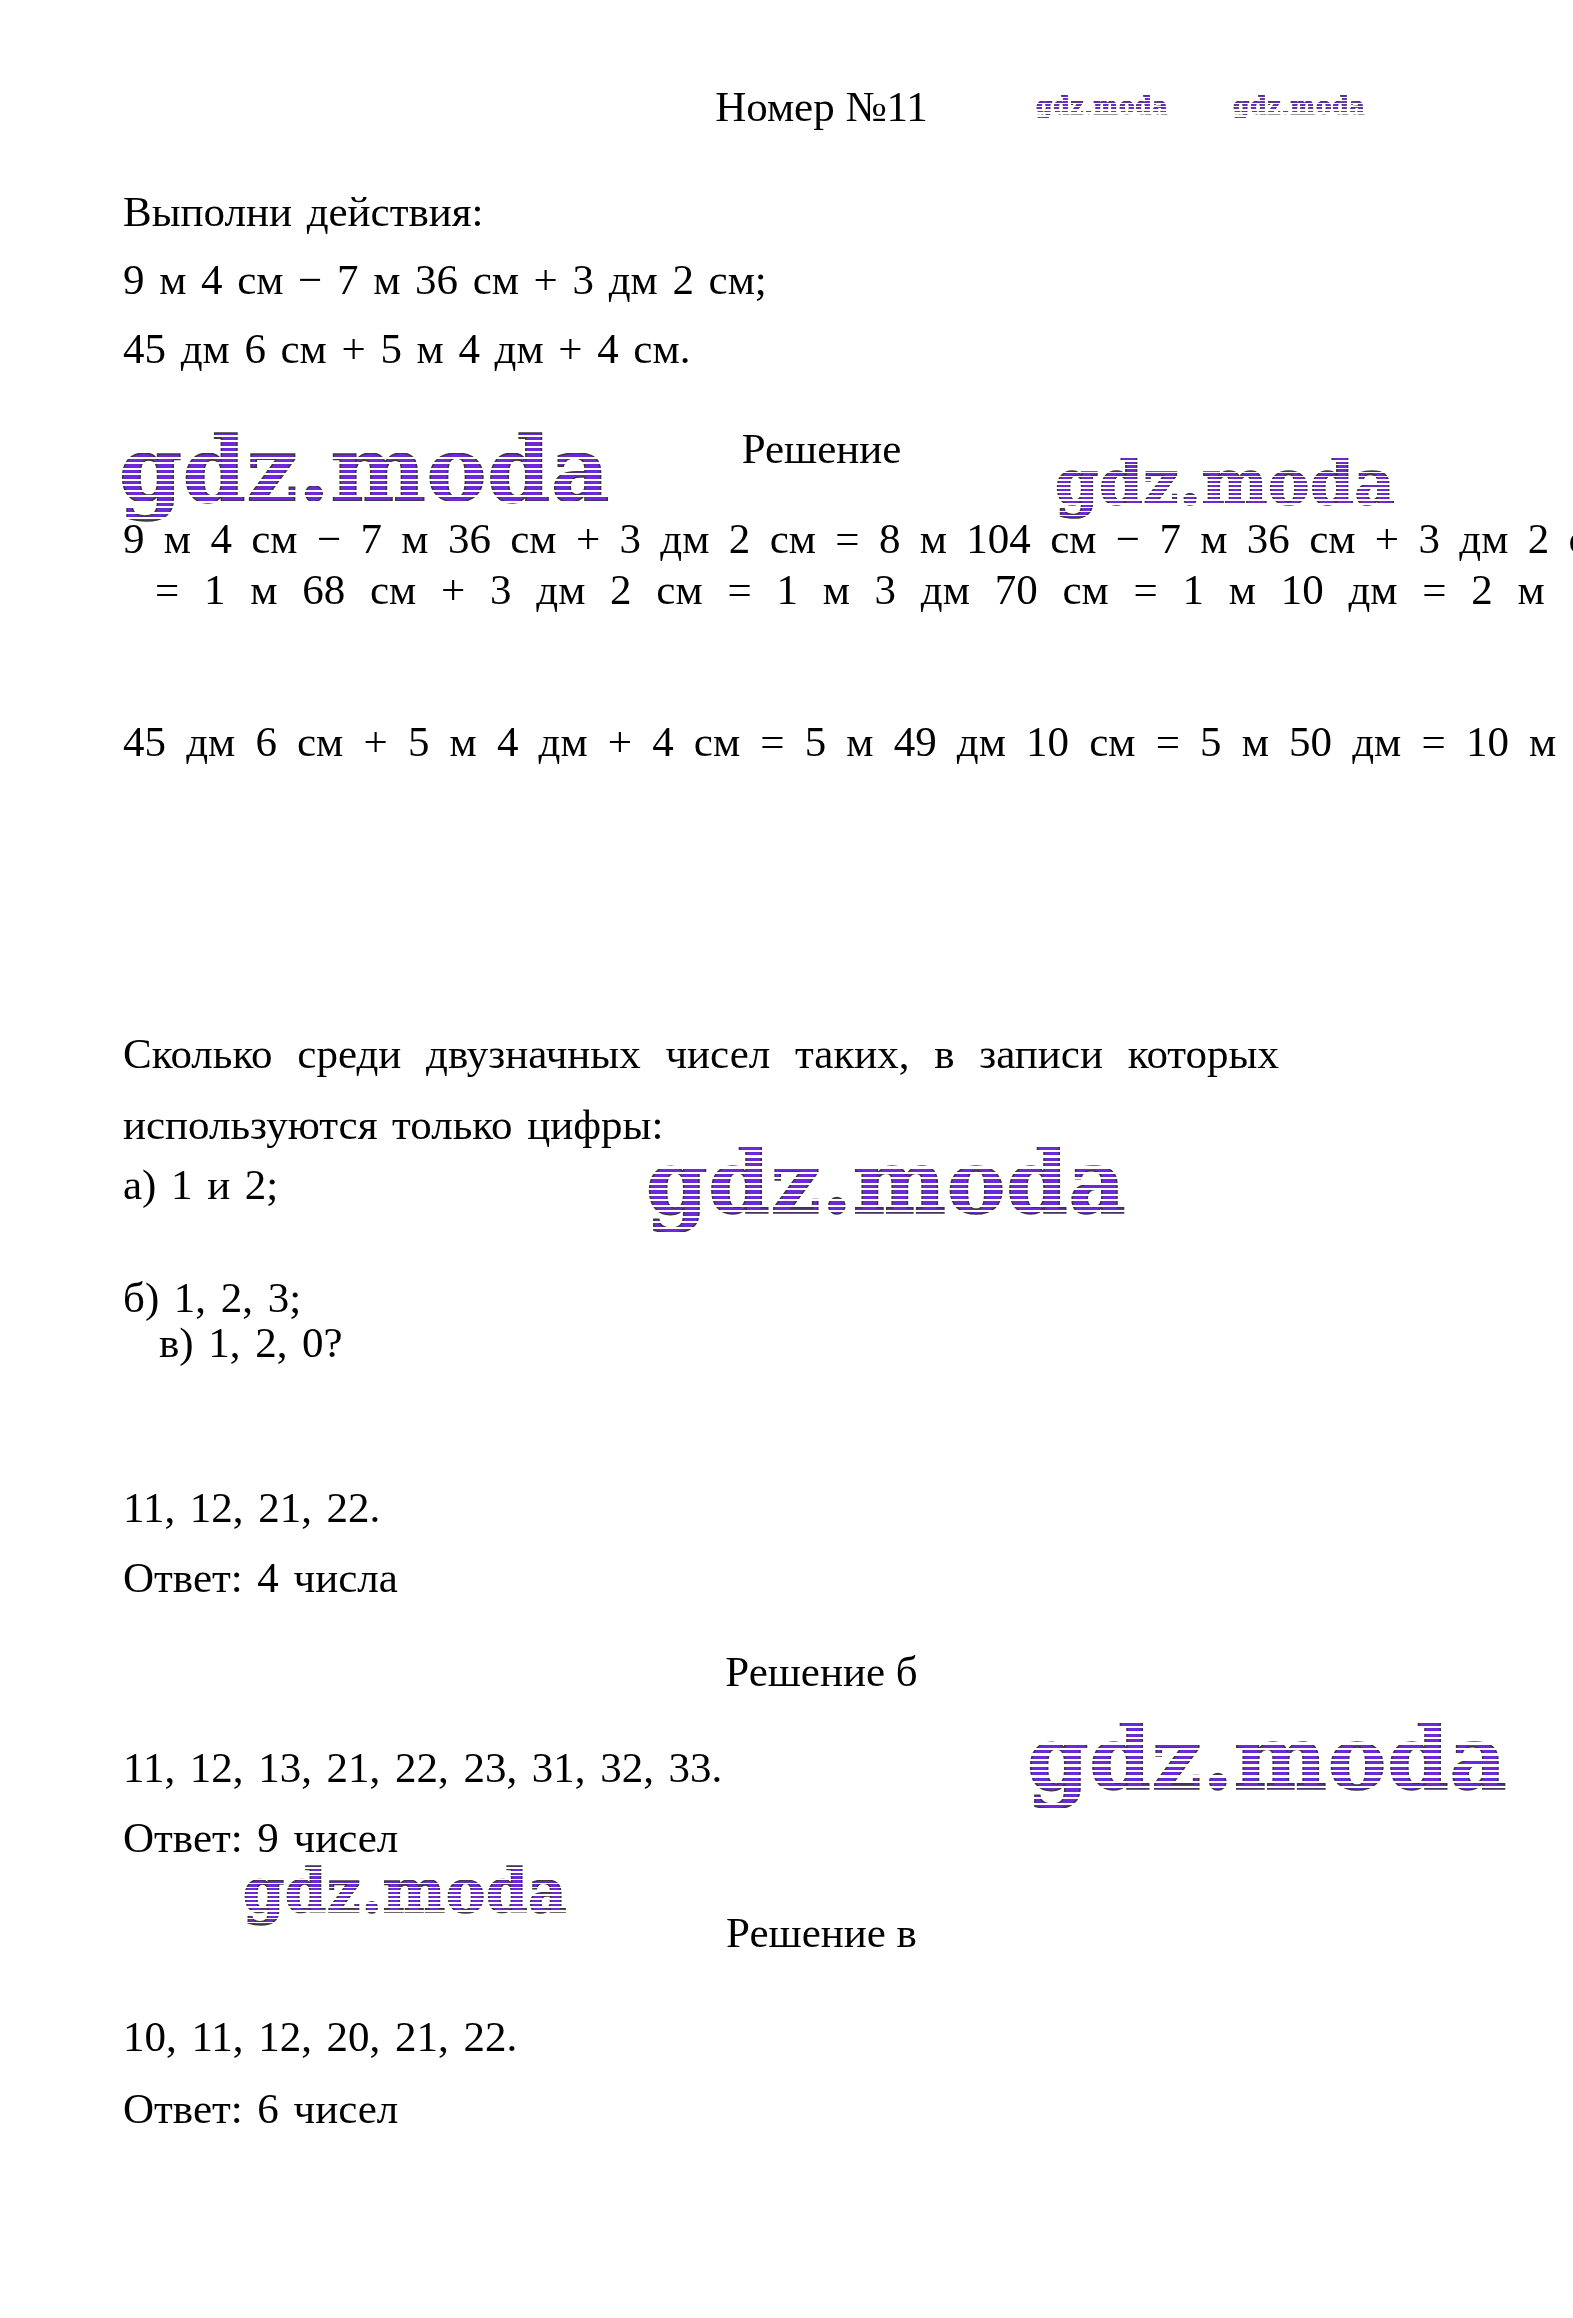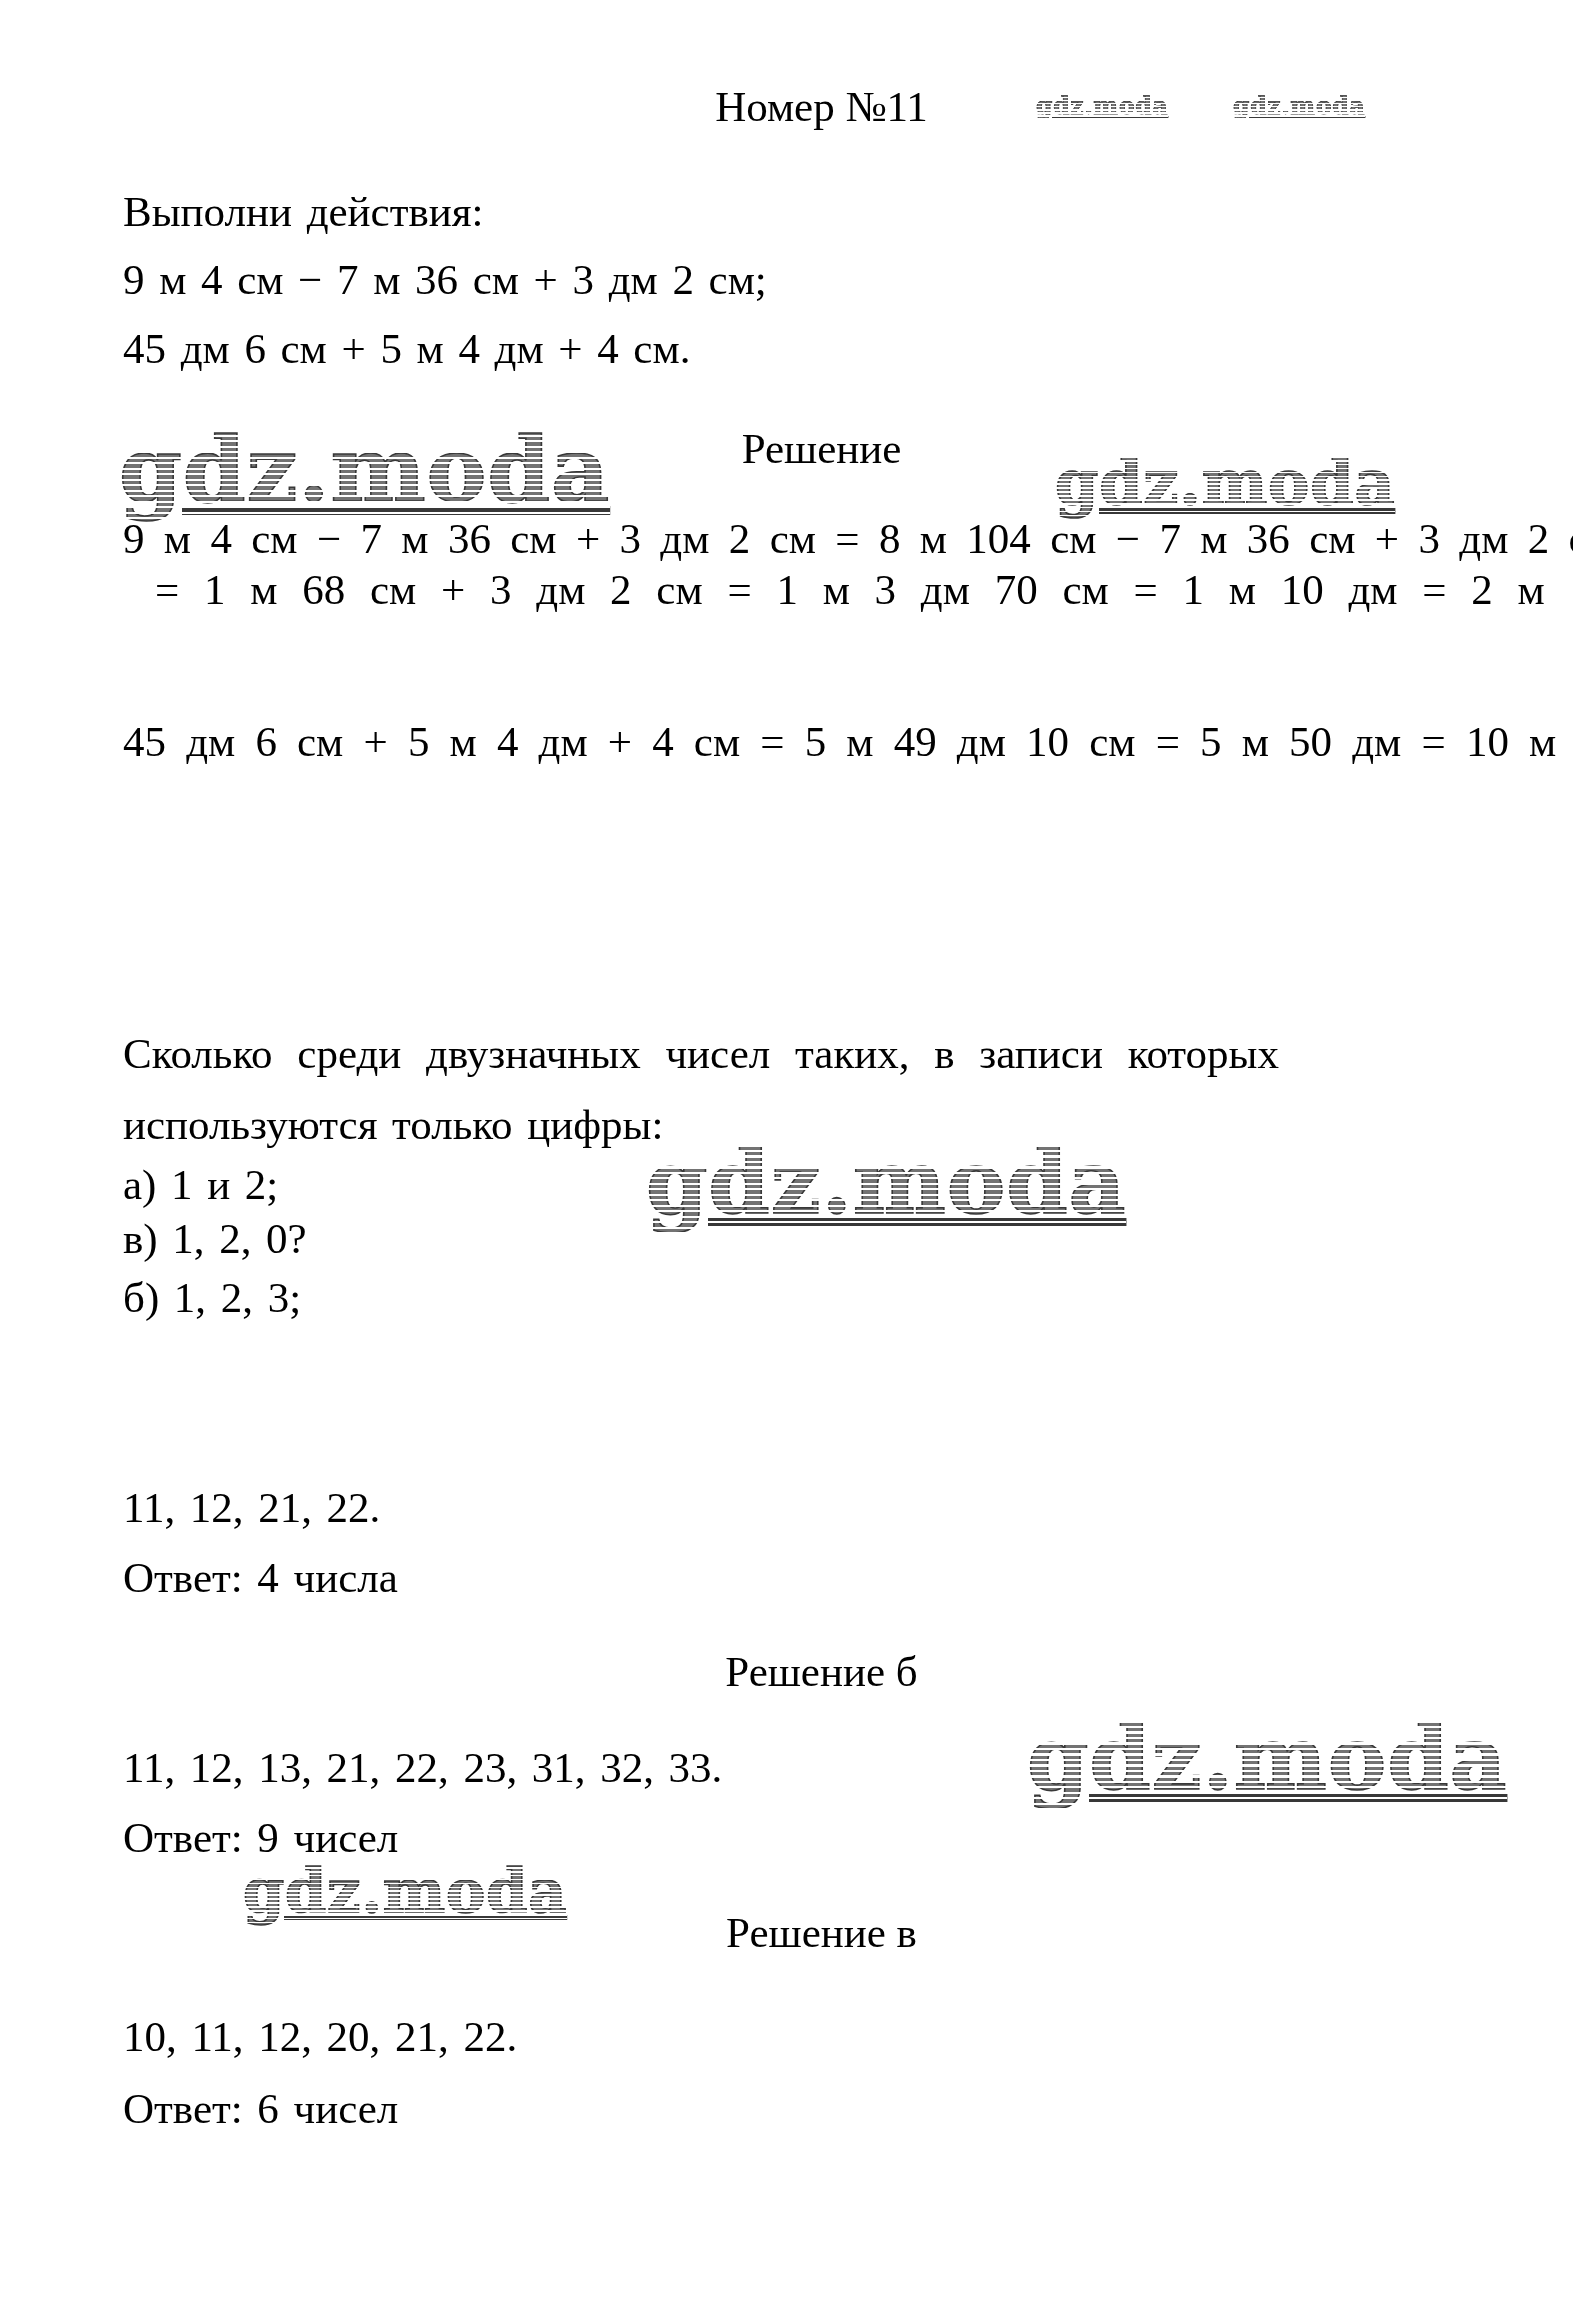--- a/index.html
+++ b/index.html
@@ -36,24 +36,23 @@
   .ws12 { word-spacing: 9.4px; }
   .ws18 { word-spacing: 14px; }
 
   
   .wm {
     position: absolute;
     font-family: "DejaVu Serif", serif;
     font-weight: bold;
     line-height: 1.2;
     white-space: nowrap;
-    color: #737373;
+    color: #6d28d9;
     -webkit-text-stroke: 1.6px #383838;
     letter-spacing: 0.8px;
-    text-decoration: underline;
   }
   .wm::after {
     content: "";
     position: absolute;
     inset: 0;
     background: repeating-linear-gradient(180deg,
       rgba(255,255,255,0) 0 2.3px,
       #ffffff 2.3px 3.9px);
     pointer-events: none;
   }
@@ -85,21 +84,21 @@
   .t-expr2     { top: 324px; }
   .t-solhead   { top: 424px; }
   .t-sol1      { top: 514px; }
   .t-sol2      { top: 565px; margin-left: 32px; }
   .t-sol3      { top: 717px; }
   .t-title12   { top: 926px; }
   .t-q1        { top: 1029px; }
   .t-q2        { top: 1100px; }
   .t-opta      { top: 1160px; }
   .t-optb      { top: 1273px; }
-  .t-optc      { top: 1214px; }
+  .t-optc      { top: 1318px; margin-left: 36px; }
   .t-sahead    { top: 1391px; }
   .t-sanums    { top: 1483px; }
   .t-saans     { top: 1553px; }
   .t-sbhead    { top: 1647px; }
   .t-sbnums    { top: 1743px; }
   .t-sbans     { top: 1813px; }
   .t-schead    { top: 1908px; }
   .t-scnums    { top: 2012px; }
   .t-scans     { top: 2084px; }
 </style>

